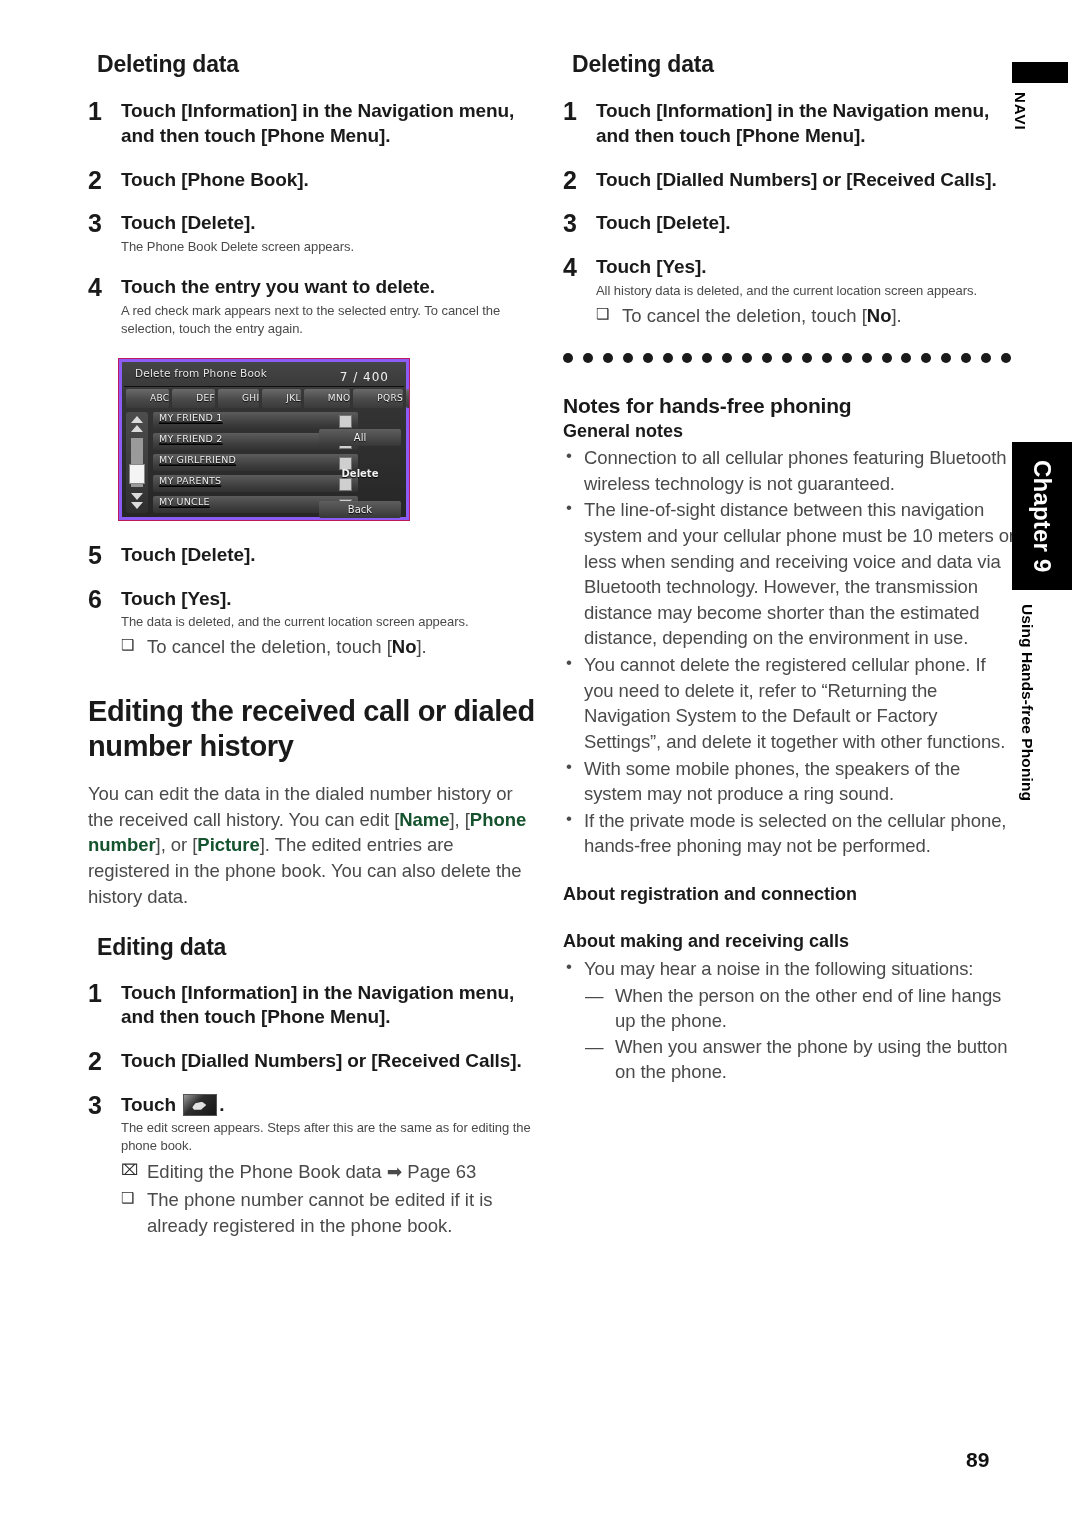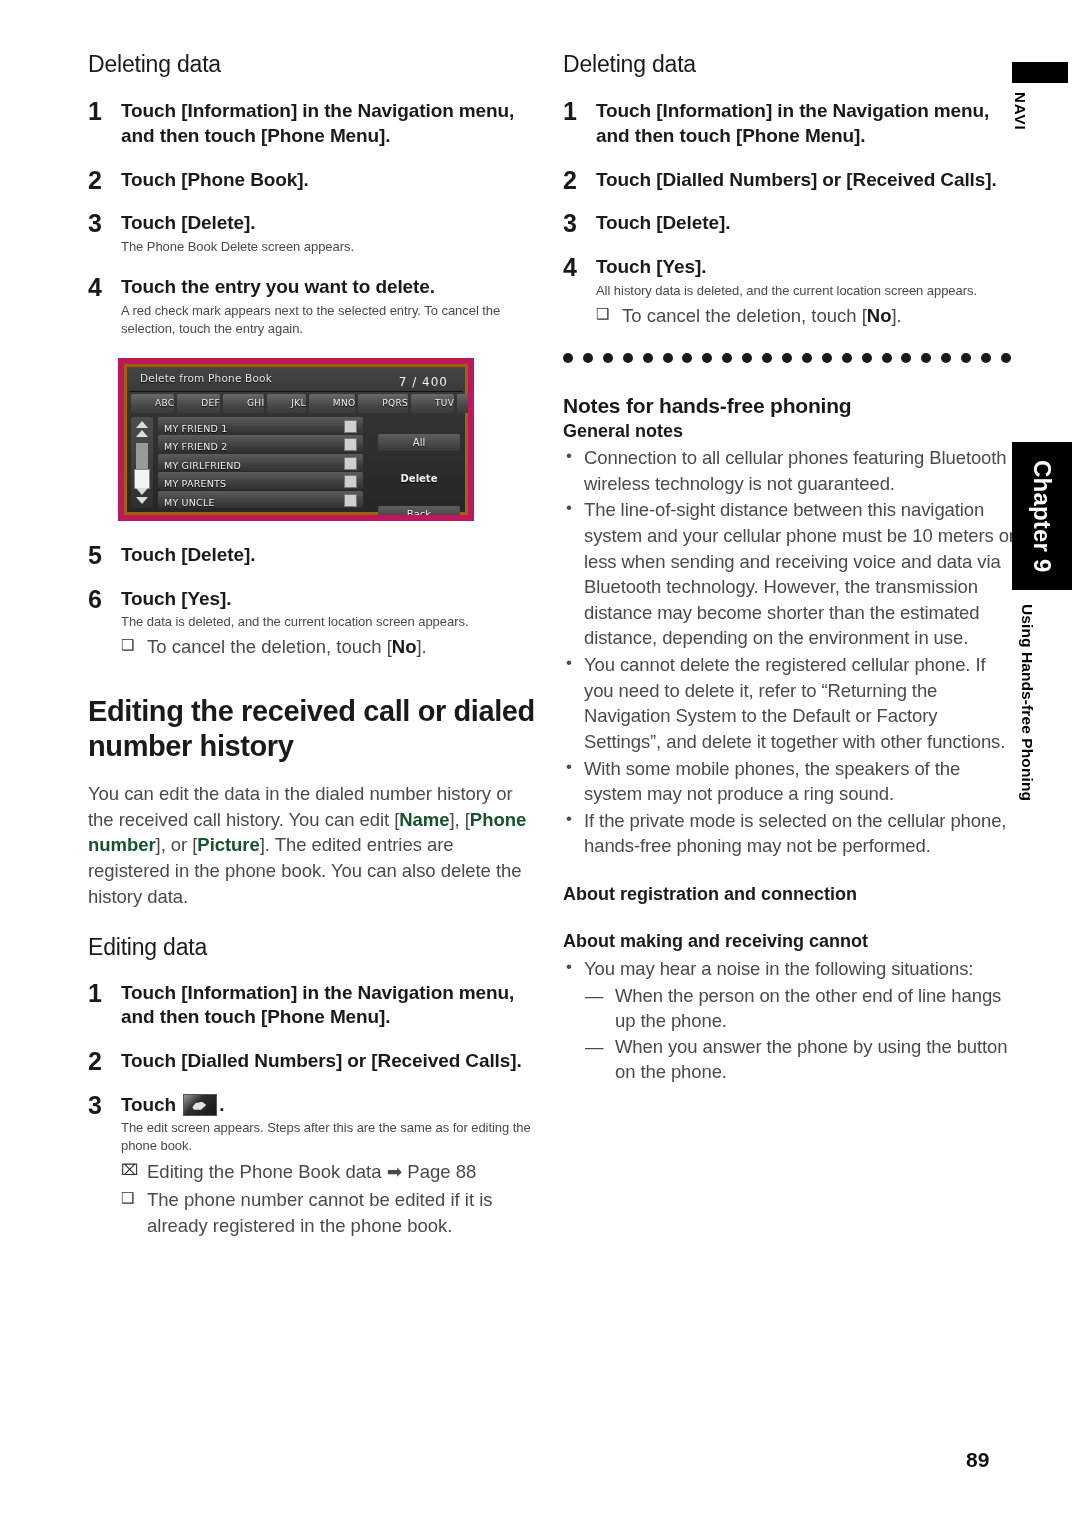--- a/index.html
+++ b/index.html
@@ -26,23 +26,23 @@
     position: absolute;
     top: 52px;
     width: 452px;
   }
   .col-left  { left: 88px; }
   .col-right { left: 563px; }
 
   
   h2.sub-head {
     font-size: 23px;
-    font-weight: normal;
+    font-weight: bold;
     letter-spacing: -0.2px;
-    margin: 0 0 22px 0;
+    margin: 0 0 22px 9px;
     line-height: 1.1;
   }
   h1.big-head {
     font-size: 29px;
     font-weight: bold;
     line-height: 1.22;
     margin: 0 0 16px 0;
     letter-spacing: -0.4px;
   }
   h3.sec-head {
@@ -174,24 +174,24 @@
     width: 10px;
     height: 10px;
     border-radius: 50%;
     background: #1a1a1a;
     display: block;
   }
 
   
   .figure {
     margin: 20px 0 22px 30px;
-    width: 356px;
+    width: 292px;
     height: 163px;
-    background: #a16207;
-    border: 6px solid #be185d;
+    background: #8b5cf6;
+    border: 1px solid #be185d;
     position: relative;
     overflow: hidden;
     box-sizing: border-box;
     font-family: "DejaVu Sans", sans-serif;
   }
   .scr-bg {
     position: absolute;
     inset: 3px;
     background: linear-gradient(180deg,#454545 0%,#343434 25%,#2e2e2e 60%,#262626 100%);
   }
@@ -284,21 +284,22 @@
     display: flex;
     flex-direction: column;
     justify-content: space-between;
   }
   .row {
     height: 17px;
     background: linear-gradient(180deg,#5c5c5c 0%,#3c3c3c 70%,#323232 100%);
     border-radius: 2px;
     position: relative;
     display: flex;
-    align-items: flex-end;
+    align-items: flex-start;
+    text-decoration: underline;
   }
   .row .nm {
     color: #f0f0f0;
     font-size: 9.5px;
     padding-left: 6px;
     letter-spacing: .2px;
     text-shadow: 0 1px 1px #000;
   }
   .row .chk {
     position: absolute;
@@ -535,21 +536,21 @@
     </div>
 
     <div class="step">
       <span class="num">3</span>
       <span class="stitle"><span>Touch</span> <span class="inline-icon"></span><span>.</span></span>
       <span class="sbody">The edit screen appears. Steps after this are the same as for editing the phone book.</span>
       <div class="note">
         <span class="gl">⌧</span>
         <span>Editing the Phone Book data</span>
         <span>➡</span>
-        <span>Page 88</span>
+        <span>Page 63</span>
       </div>
       <div class="note">
         <span class="gl">❑</span>
         <span>The phone number cannot be edited if it is already registered in the phone book.</span>
       </div>
     </div>
 
   </div>
 
   <div class="col col-right">
@@ -613,21 +614,21 @@
     <ul class="dots">
       <li>Connection to all cellular phones featuring Bluetooth wireless technology is not guaranteed.</li>
       <li>The line-of-sight distance between this navigation system and your cellular phone must be 10 meters or less when sending and receiving voice and data via Bluetooth technology. However, the transmission distance may become shorter than the estimated distance, depending on the environment in use.</li>
       <li>You cannot delete the registered cellular phone. If you need to delete it, refer to “Returning the Navigation System to the Default or Factory Settings”, and delete it together with other functions.</li>
       <li>With some mobile phones, the speakers of the system may not produce a ring sound.</li>
       <li>If the private mode is selected on the cellular phone, hands-free phoning may not be performed.</li>
     </ul>
 
     <h4 class="min-head" style="margin-top:24px">About registration and connection</h4>
 
-    <h4 class="min-head" style="margin-top:25px">About making and receiving cannot</h4>
+    <h4 class="min-head" style="margin-top:25px">About making and receiving calls</h4>
     <ul class="dots">
       <li>You may hear a noise in the following situations:</li>
     </ul>
     <ul class="dashes">
       <li>When the person on the other end of line hangs up the phone.</li>
       <li>When you answer the phone by using the button on the phone.</li>
     </ul>
 
   </div>
 

